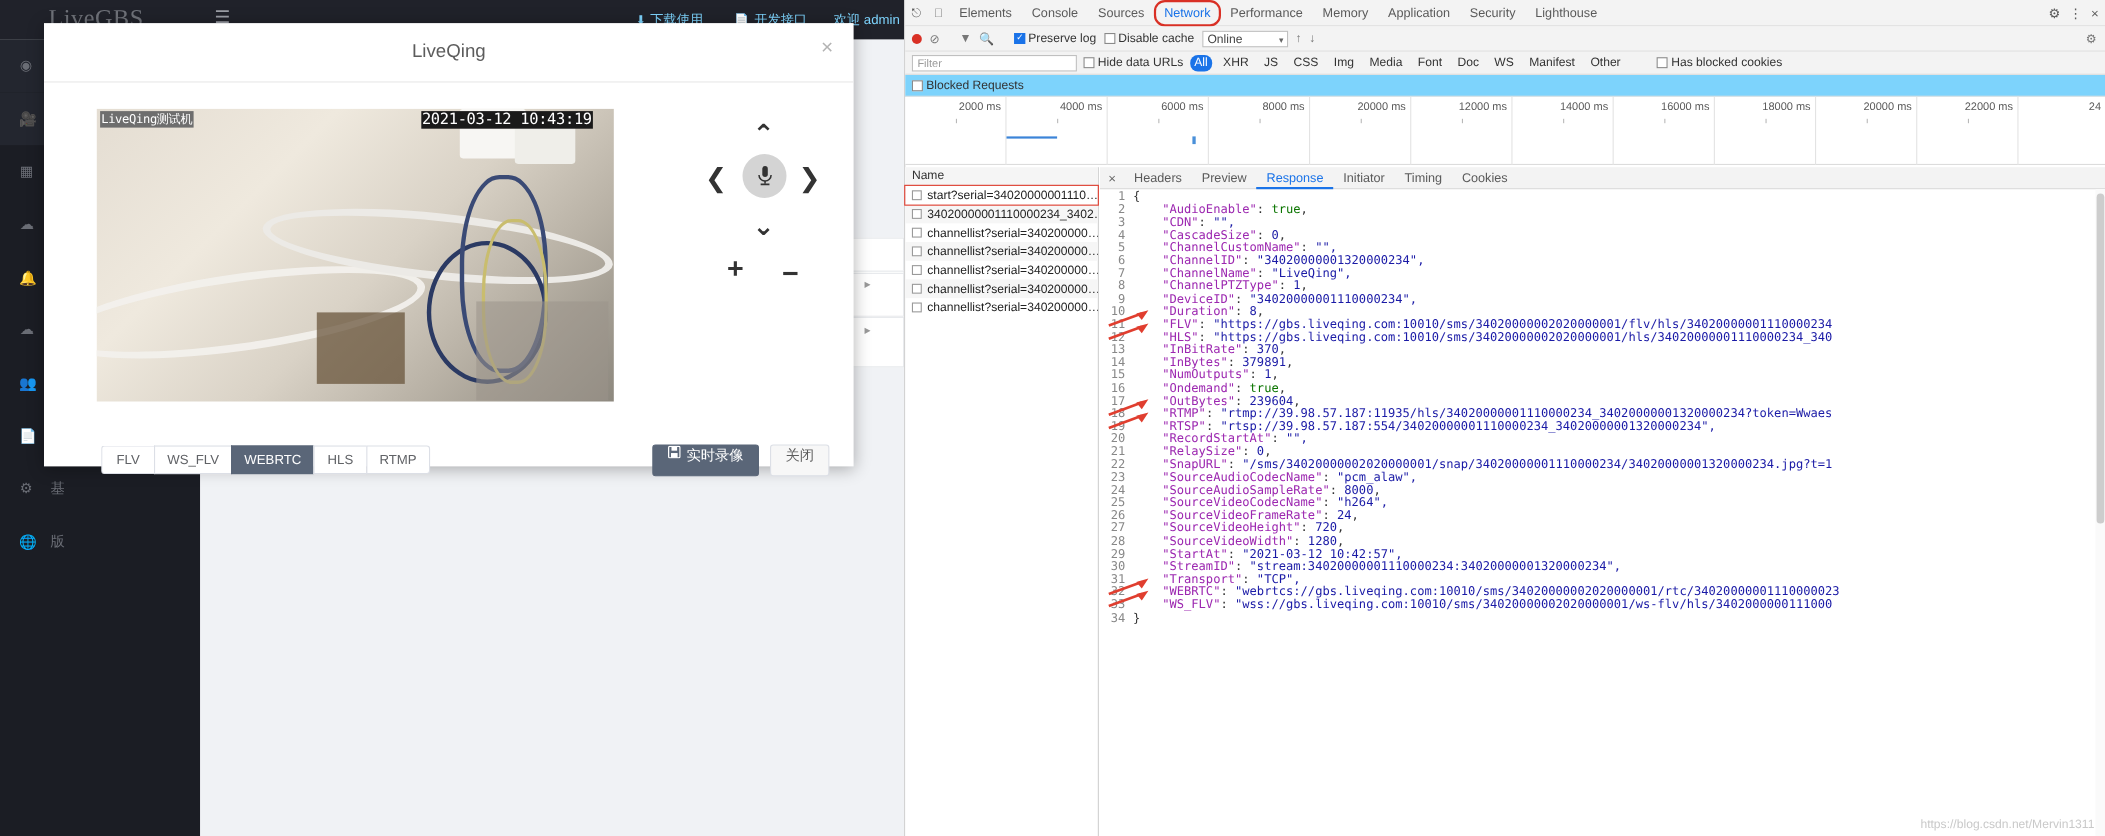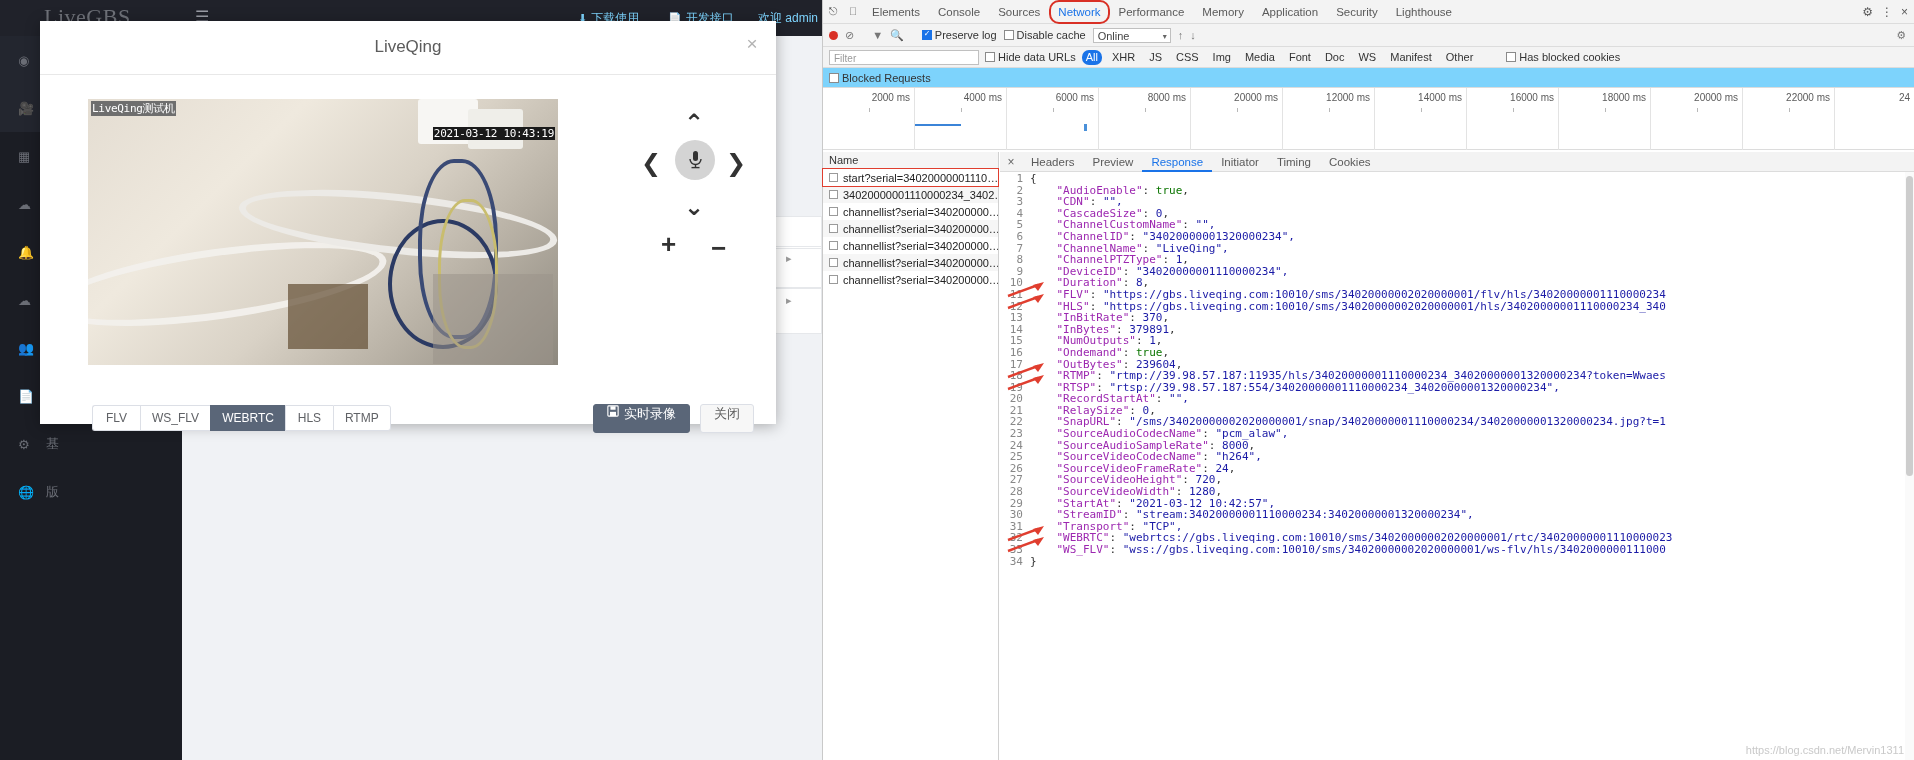--- a/index.html
+++ b/index.html
@@ -36,22 +36,22 @@
   #modal-head{ position:relative; height:54px; border-bottom:1px solid #e8e8e8; }
   #modal-title{ position:absolute; left:0; right:0; top:16px; text-align:center;
     font-size:17px; color:#5c5c5c; font-weight:400; }
   #modal-close{ position:absolute; right:12px; top:11px; width:24px; height:24px;
     color:#b3b3b3; font-size:19px; line-height:24px; text-align:center; cursor:pointer; }
 
   #video{ position:absolute; left:48px; top:78px; width:470px; height:266px; overflow:hidden;
     background:linear-gradient(135deg,#e4ddd2 0%,#efe9de 30%,#d9d2c6 55%,#b9b2a6 75%,#8d887e 100%); }
   #video .osd-l{ position:absolute; left:3px; top:2px; background:#6e6e6e; color:#fff;
     font-family:"DejaVu Sans Mono","Liberation Mono",monospace; font-size:11px; padding:0 1px; letter-spacing:-.3px;}
-  #video .osd-r{ position:absolute; right:3px; top:2px; background:#1a1a1a; color:#fff;
-    font-family:"DejaVu Sans Mono","Liberation Mono",monospace; font-size:11px; padding:0 1px; letter-spacing:-.3px;margin-top:26px;}
+  #video .osd-r{ position:absolute; right:19px; top:2px; background:#1a1a1a; color:#fff;
+    font-family:"DejaVu Sans Mono","Liberation Mono",monospace; font-size:14px; padding:0 1px; letter-spacing:-.3px;}
   .wire{ position:absolute; border-radius:50%; }
 
   
   #ptz{ position:absolute; left:585px; top:82px; width:140px; height:130px; }
   .chev{ position:absolute; color:#333; font-size:24px; font-weight:bold; line-height:1;
     cursor:pointer; user-select:none;}
   #ptz-up{ left:59px; top:8px; }
   #ptz-dn{ left:59px; top:92px; }
   #ptz-lf{ left:16px; top:48px; }
   #ptz-rt{ left:101px; top:48px; }

